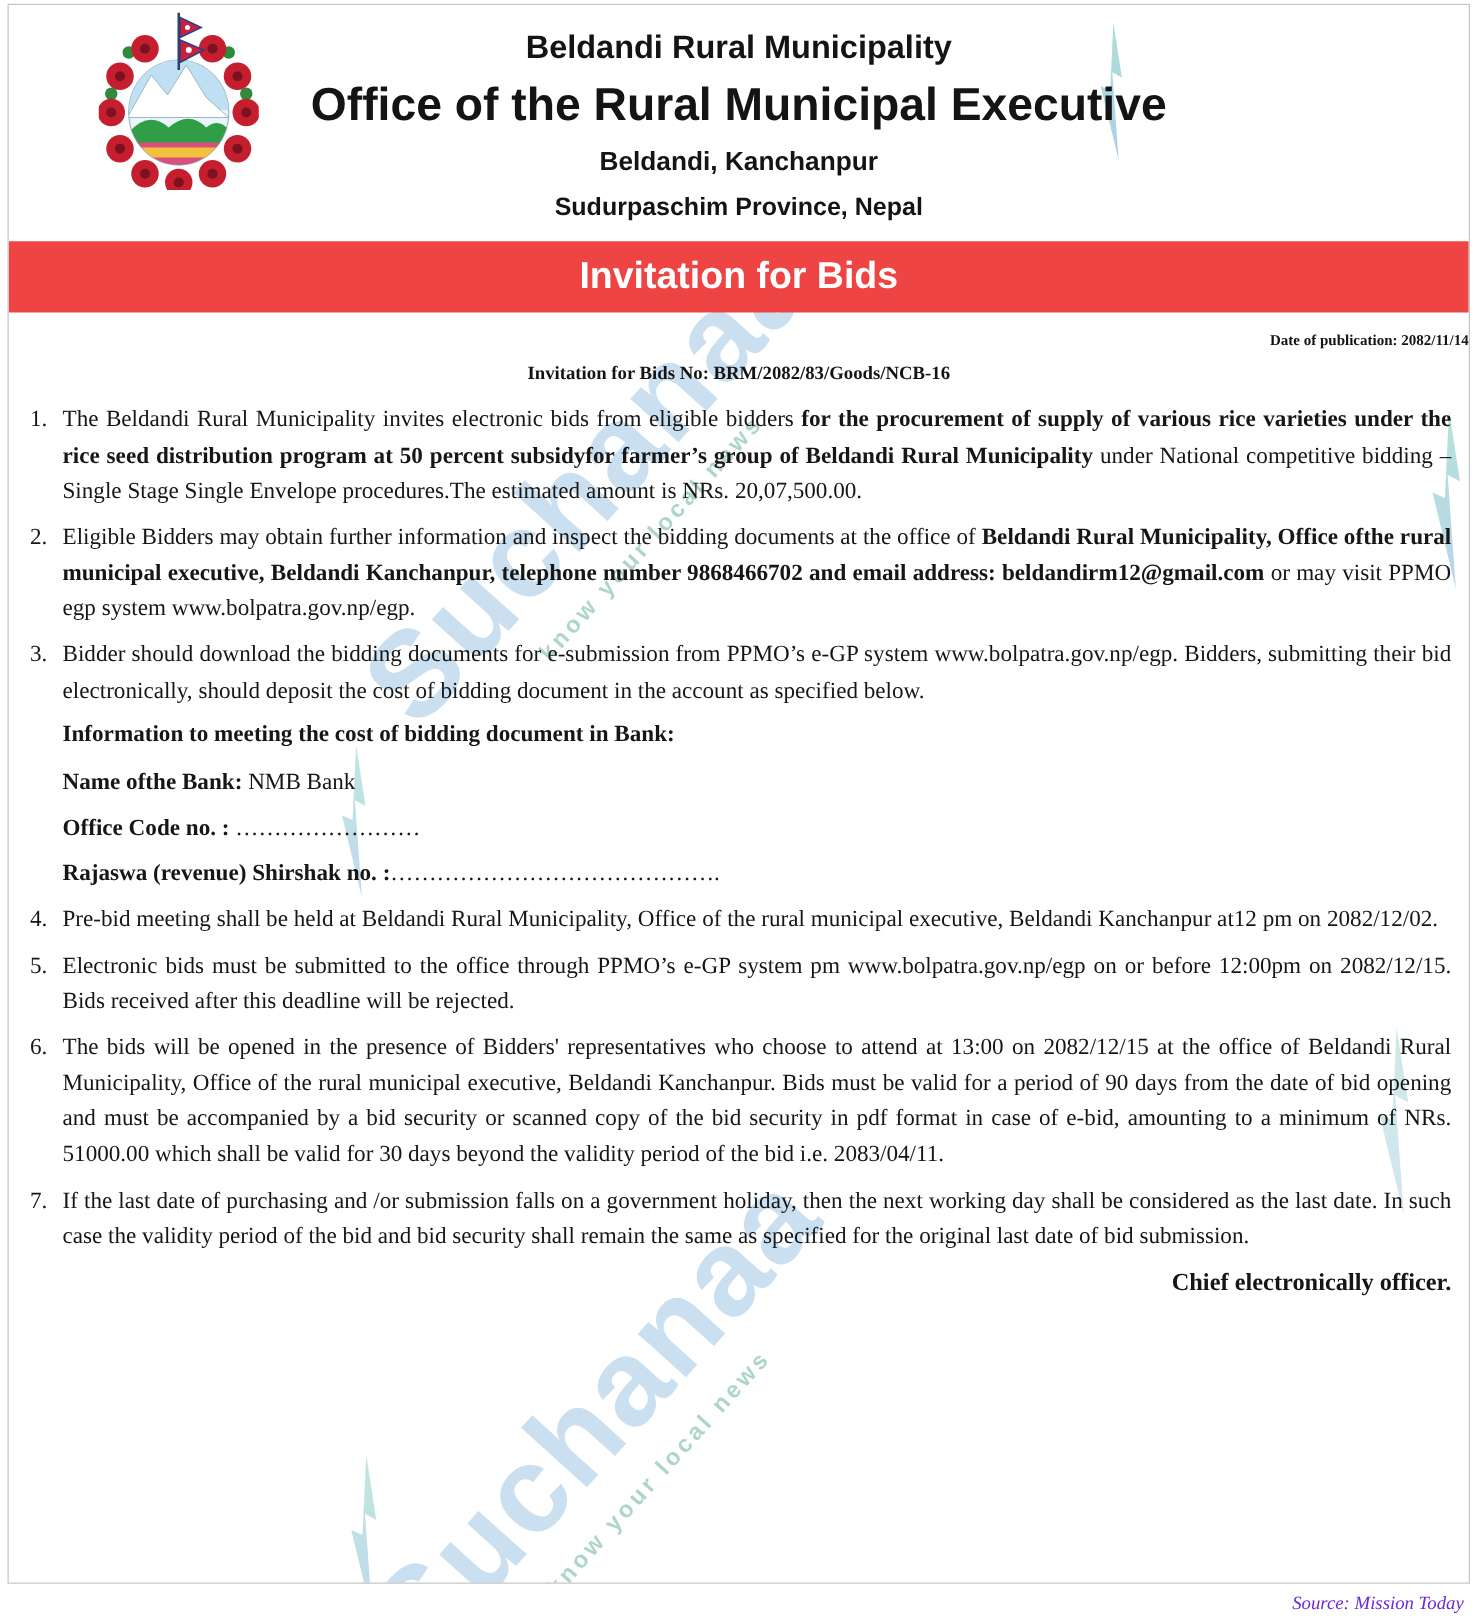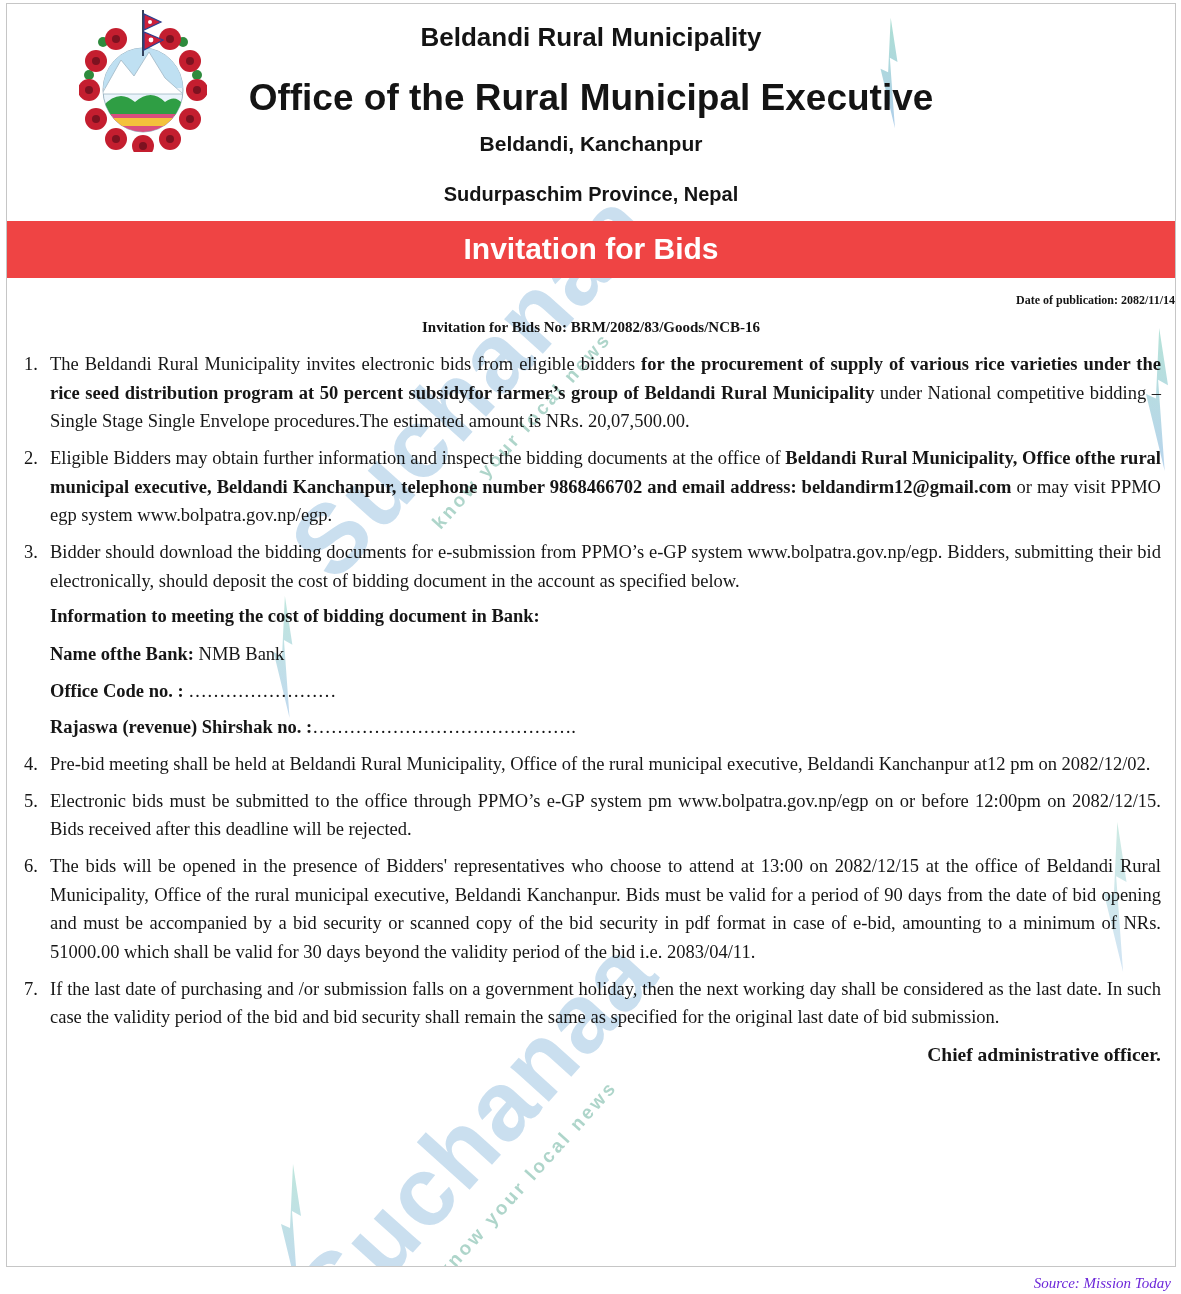--- a/index.html
+++ b/index.html
@@ -20,23 +20,23 @@
   }
   .wm-word { font-size:98px; color:rgba(122,174,214,0.40); letter-spacing:2px; }
   .wm-tag  { font-size:19px;  color:rgba(108,178,158,0.55); letter-spacing:3px; margin-top:2px; }
   .wm1 { left:232px; top:320px; }
   .wm2 { left:238px; top:1068px; }
   .bolt { position:absolute; z-index:0; pointer-events:none; }
   
   .header { position:relative; text-align:center; padding-top:14px; z-index:1; }
   .logo { position:absolute; left:72px; top:6px; }
   .h-muni  { font:bold 26px "Liberation Sans", sans-serif; margin-top:4px; }
-  .h-office{ font:bold 37px "Liberation Sans", sans-serif; margin-top:24px; }
+  .h-office{ font:bold 37px "Liberation Sans", sans-serif; margin-top:10px; }
   .h-addr  { font:bold 21px "Liberation Sans", sans-serif; margin-top:13px; }
-  .h-prov  { font:bold 20px "Liberation Sans", sans-serif; margin-top:27px; }
+  .h-prov  { font:bold 20px "Liberation Sans", sans-serif; margin-top:13px; }
   .banner {
     margin-top:15px; background:#ef4444; color:#ffffff; text-align:center;
     font:bold 30px "Liberation Sans", sans-serif; padding:11px 0 12px; position:relative; z-index:1;
   }
   .meta1 { text-align:right; font-weight:bold; font-size:12px; margin-top:15px; position:relative; z-index:1; }
   .meta2 { text-align:center; font-weight:bold; font-size:15px; margin-top:11px; position:relative; z-index:1; }
   
   .content {
     position:relative; z-index:1; padding:14px 14px 0 12px;
     font-size:18.5px; line-height:1.55; color:#161616;
@@ -232,17 +232,17 @@
     <div class="item">
       <span class="num">6.</span>
       <span><span>The bids will be opened in the presence of Bidders' representatives who choose to attend at 13:00 on 2082/12/15 at the office of Beldandi Rural Municipality, Office of the rural municipal executive, Beldandi Kanchanpur. Bids must be valid for a period of 90 days from the date of bid opening and must be accompanied by a bid security or scanned copy of the bid security in pdf format in case of e-bid, amounting to a minimum of NRs. 51000.00 which shall be valid for 30 days beyond the validity period of the bid i.e. 2083/04/11.</span></span>
     </div>
 
     <div class="item">
       <span class="num">7.</span>
       <span><span>If the last date of purchasing and /or submission falls on a government holiday, then the next working day shall be considered as the last date. In such case the validity period of the bid and bid security shall remain the same as specified for the original last date of bid submission.</span></span>
     </div>
 
-    <div class="sig">Chief administrative officer.</div>
+    <div class="sig">Chief electronically officer.</div>
   </div>
 </div>
 
 <div class="source">Source: Mission Today</div>
 
 </body></html>

